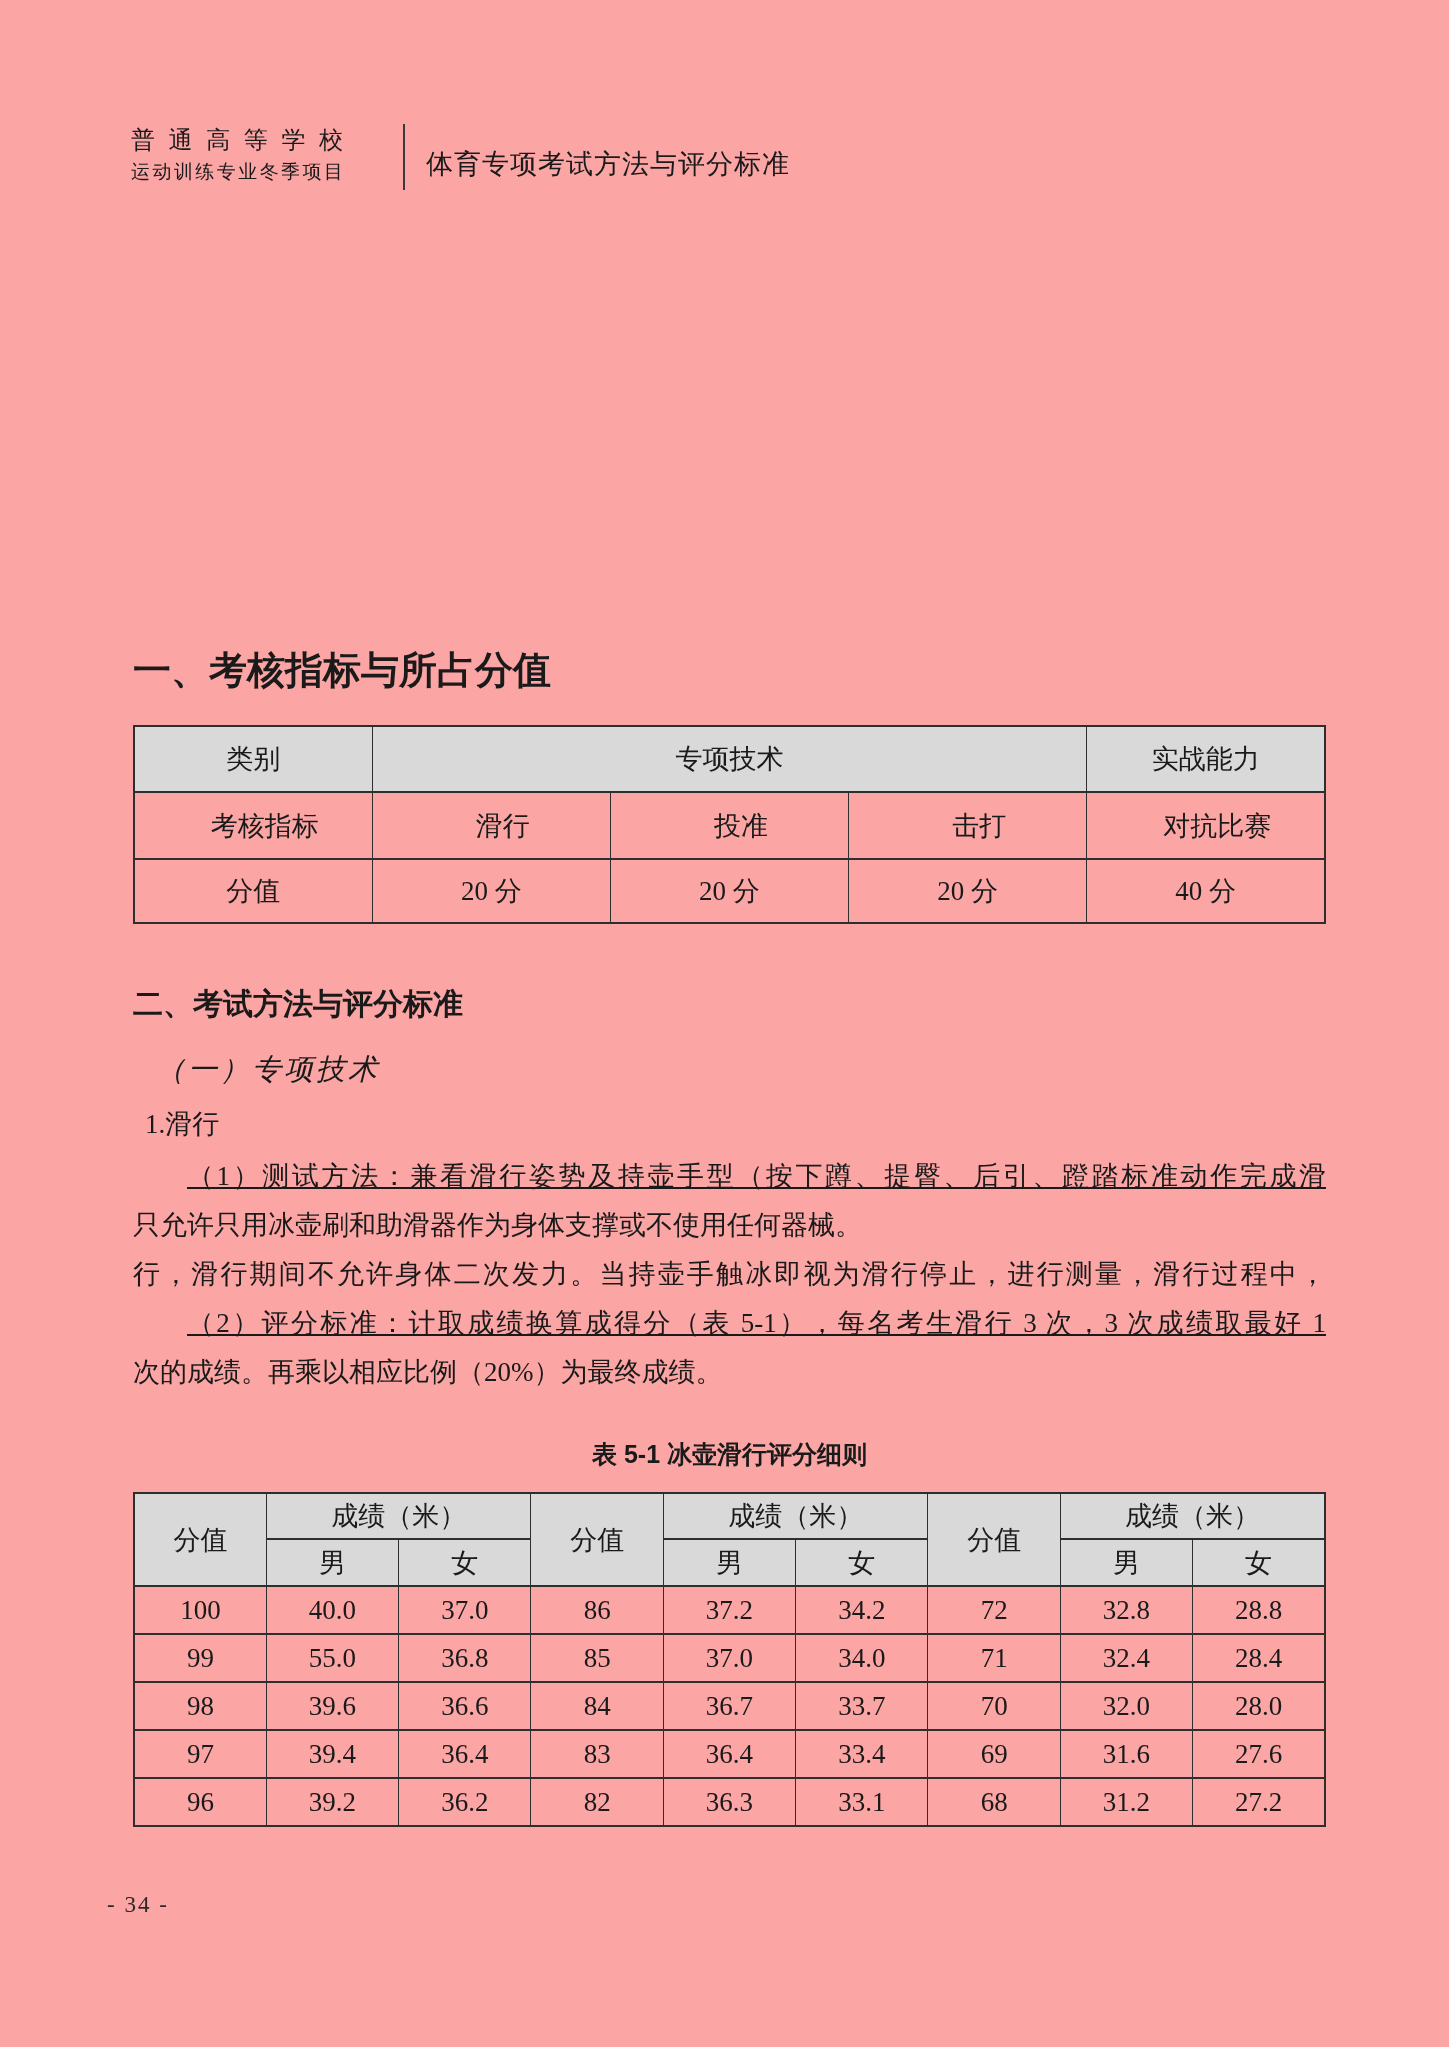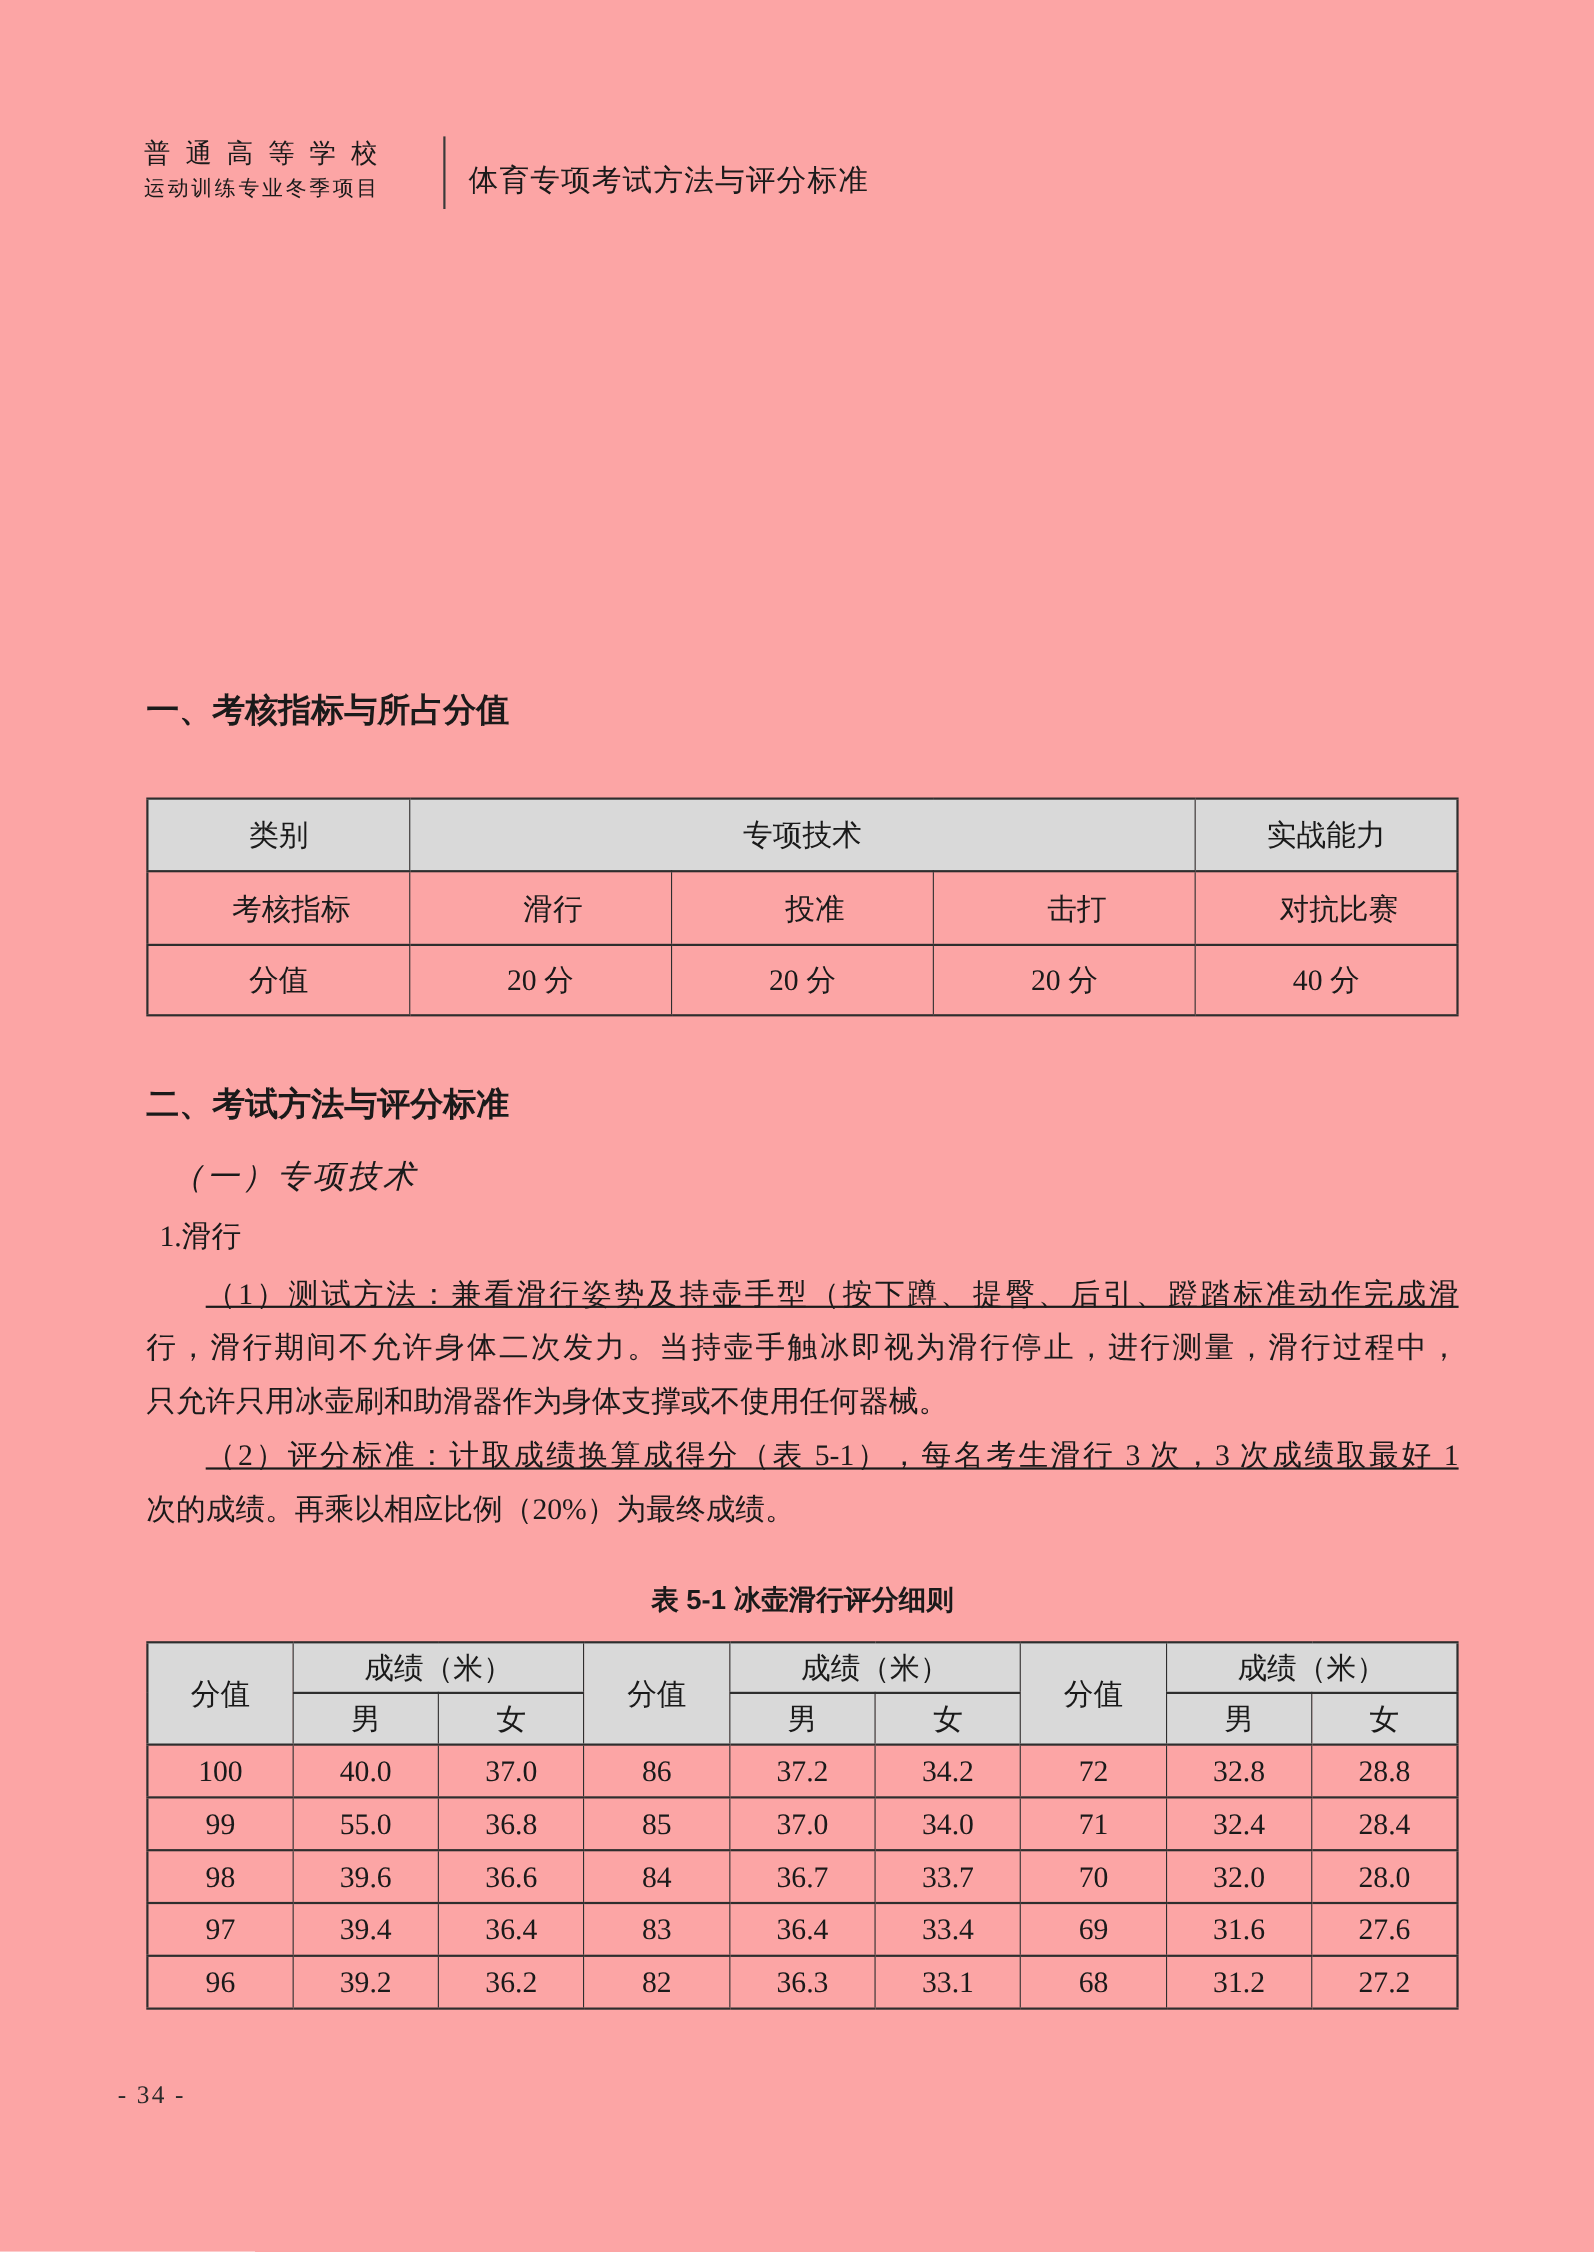--- a/index.html
+++ b/index.html
@@ -21,21 +21,21 @@
   .hdr-left .l1{font-size:24px;line-height:33px;text-align:justify;text-align-last:justify;}
   .hdr-left .l2{font-size:19px;line-height:30px;text-align:justify;text-align-last:justify;}
   .hdr-divider{left:403px;top:124px;width:2px;height:66px;background:#3a3a3a;}
   .hdr-right{left:426px;top:146px;font-size:27px;letter-spacing:1px;}
 
   
   .doc-title{left:133px;top:176px;font-size:94px;line-height:110px;letter-spacing:2px;}
   .doc-title .t-name{margin-left:58px;}
 
   
-  .sec1{left:133px;top:625px;font-size:30px;}
+  .sec1{left:133px;top:645px;font-size:38px;}
   .sec2{left:133px;top:984px;font-size:30px;}
   .sub1{left:156px;top:1050px;font-size:29px;font-style:italic;letter-spacing:3px;}
   .item1{left:145px;top:1106px;font-size:27px;}
 
   
   .paras{left:133px;top:1152px;width:1193px;font-size:27px;line-height:49px;}
   .paras .ln{width:100%;}
   .paras .fill{text-align:justify;text-align-last:justify;}
   .paras .indent{padding-left:54px;box-sizing:border-box;text-decoration:underline;}
 
@@ -106,22 +106,22 @@
       </tr>
     </tbody>
   </table>
 
   <div class="abs sec2 sans">二、考试方法与评分标准</div>
   <div class="abs sub1">（一）专项技术</div>
   <div class="abs item1">1.滑行</div>
 
   <div class="abs paras">
     <div class="ln fill indent">（1）测试方法：兼看滑行姿势及持壶手型（按下蹲、提臀、后引、蹬踏标准动作完成滑</div>
+    <div class="ln">只允许只用冰壶刷和助滑器作为身体支撑或不使用任何器械。</div>
     <div class="ln fill">行，滑行期间不允许身体二次发力。当持壶手触冰即视为滑行停止，进行测量，滑行过程中，</div>
-    <div class="ln">只允许只用冰壶刷和助滑器作为身体支撑或不使用任何器械。</div>
     <div class="ln fill indent">（2）评分标准：计取成绩换算成得分（表 5-1），每名考生滑行 3 次，3 次成绩取最好 1</div>
     <div class="ln">次的成绩。再乘以相应比例（20%）为最终成绩。</div>
   </div>
 
   <div class="abs tbl-caption sans">表 5-1 冰壶滑行评分细则</div>
 
   <table class="abs tbl score-table">
     <colgroup>
       <col>
         <col>

